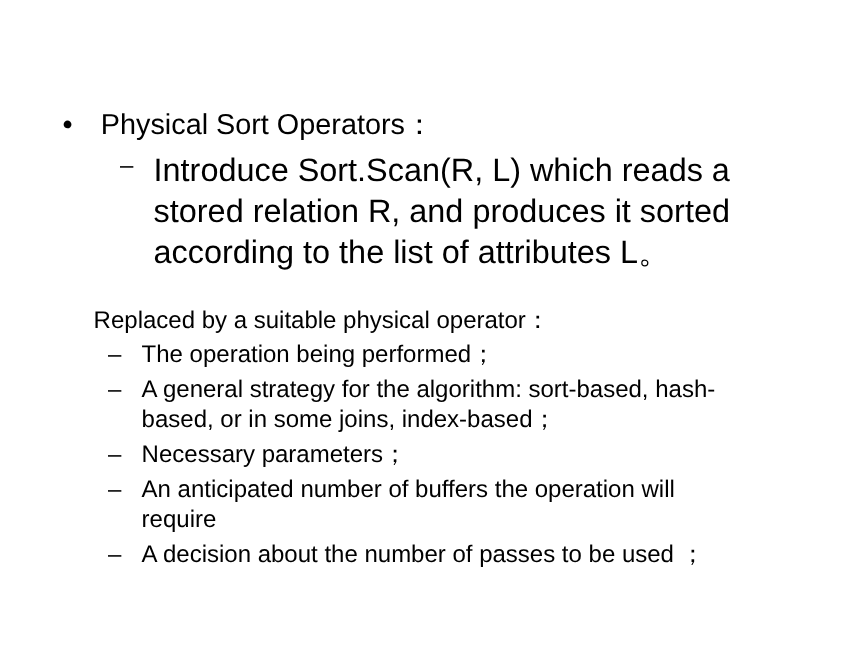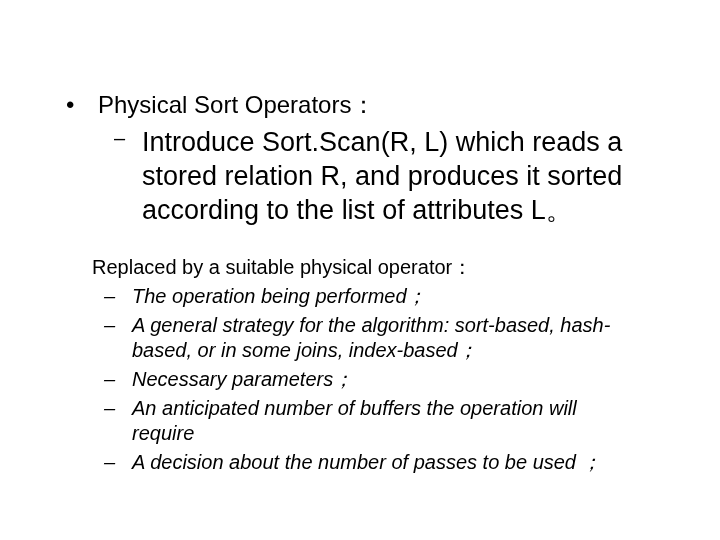--- a/index.html
+++ b/index.html
@@ -9,21 +9,21 @@
     height: 540px;
     background: #ffffff;
     font-family: Arial, "Helvetica Neue", Helvetica, sans-serif;
     color: #000000;
     overflow: hidden;
   }
   .slide {
     box-sizing: border-box;
     width: 708px;
     height: 540px;
-    padding: 90px 50px 40px 52px;
+    padding: 90px 50px 40px 38px;
   }
   .bullet-l1 {
     font-size: 24px;
     line-height: 1.25;
     margin: 0 0 6px 0;
     padding-left: 46px;
     position: relative;
   }
   .bullet-l1::before {
     content: "•";
@@ -53,21 +53,20 @@
     margin: 4px 0 4px 0;
     padding-left: 2px;
   }
   .bullet-l2b {
     font-size: 20px;
     line-height: 1.25;
     margin: 0 0 4px 0;
     padding-left: 80px;
     padding-right: 30px;
     position: relative;
-    font-style: italic;
   }
   .bullet-l2b::before {
     content: "–";
     position: absolute;
     left: 52px;
     top: 0;
     font-size: 20px;
   }
   .gap {
     height: 8px;

